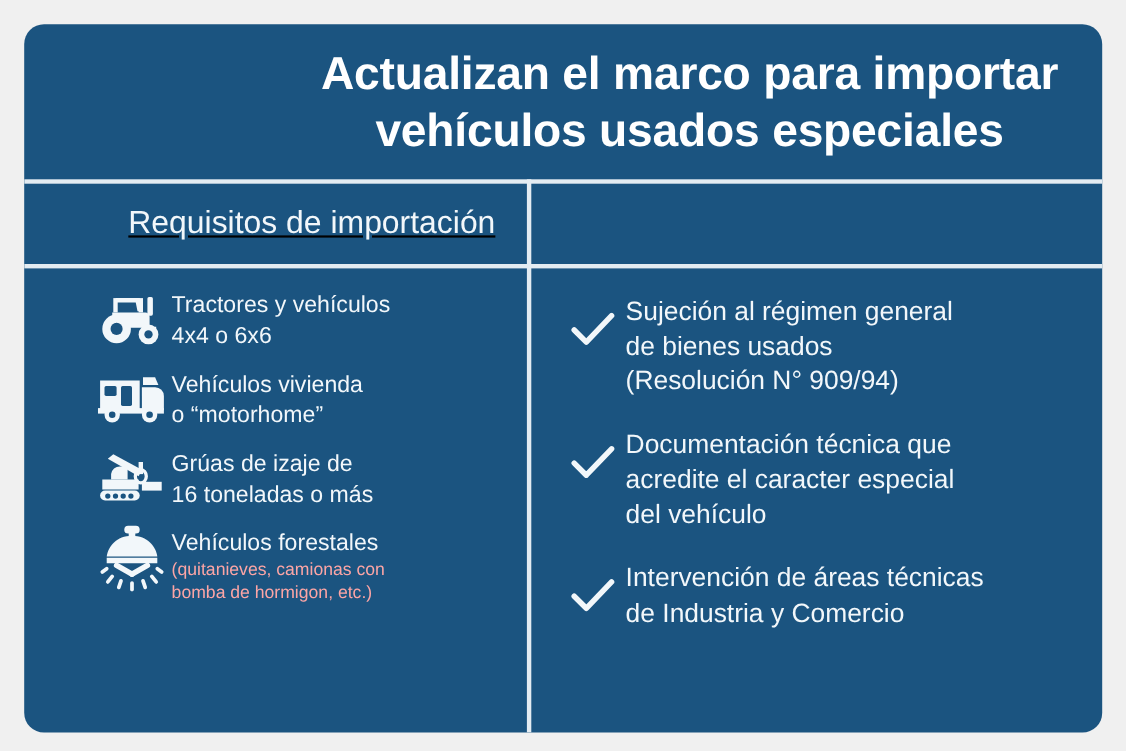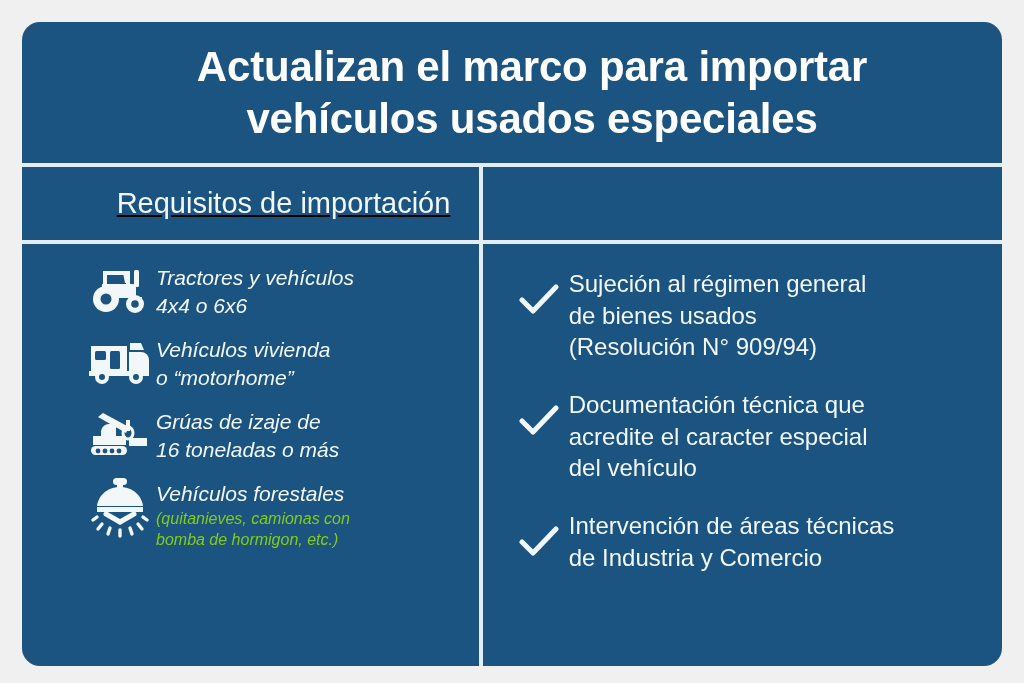--- a/index.html
+++ b/index.html
@@ -25,21 +25,21 @@
 
   
   .title-band {
     position: absolute;
     left: 0;
     top: 0;
     width: 100%;
     height: 141px;
     display: flex;
     align-items: center;
-    justify-content: center;
+    justify-content: flex-end;
     padding-left: 40px;
   }
   .title-text {
     color: #ffffff;
     font-size: 42px;
     font-weight: bold;
     line-height: 1.22;
     text-align: center;
     letter-spacing: -0.2px;
     padding: 0 40px;
@@ -98,39 +98,38 @@
     display: flex;
   }
   .col-left  { width: 457px; padding: 16px 18px 0 62px; }
   .col-right { width: 618px; padding: 22px 36px 0 70px; }
 
   
   .scope-item {
     display: flex;
     align-items: flex-start;
     margin-bottom: 10px;
-    font-style: italic;
   }
   .scope-icon {
     flex: 0 0 72px;
     height: 62px;
     display: flex;
     align-items: center;
     justify-content: center;
   }
   .scope-icon svg { display: block; }
   .scope-texts { padding-top: 4px; }
   .scope-label {
     color: #f2f7fa;
     font-size: 21px;
     line-height: 1.33;
     white-space: pre-line;
   }
   .scope-sub {
-    color: #84cc16;
+    color: #fca5a5;
     font-size: 16px;
     line-height: 1.3;
     white-space: pre-line;
     margin-top: 1px;
   }
 
   
   .req-item {
     display: flex;
     align-items: flex-start;

